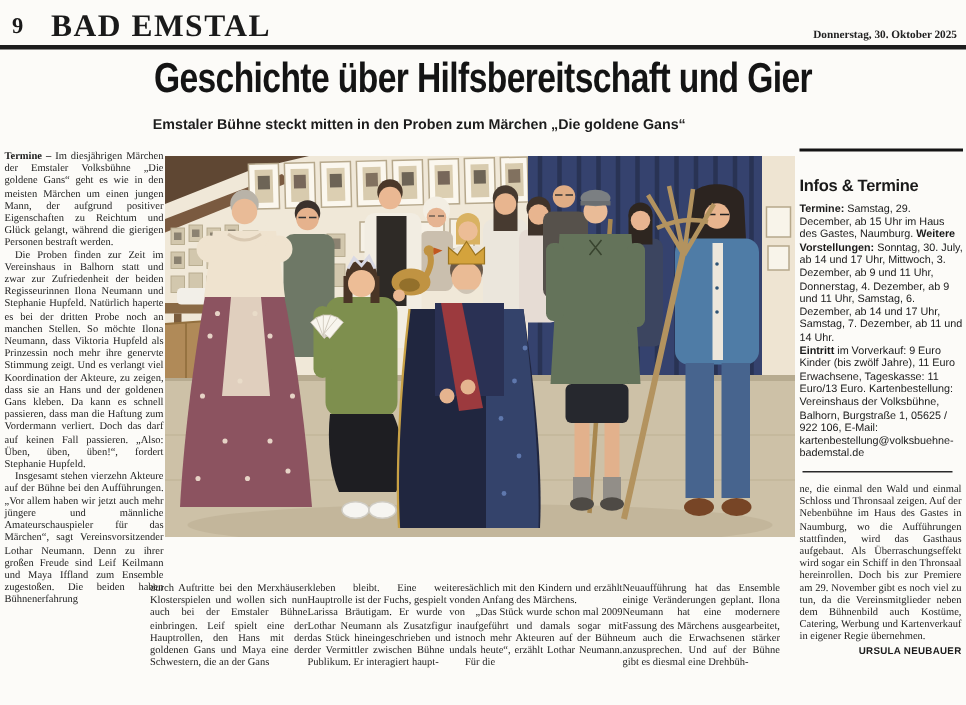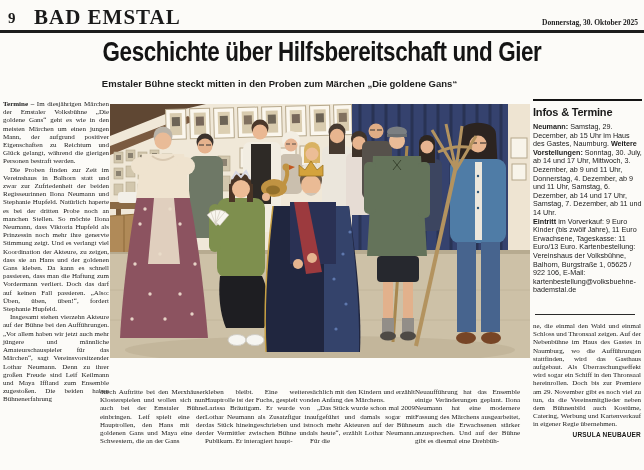--- a/index.html
+++ b/index.html
@@ -43,21 +43,21 @@
   .caption{
     position:absolute;left:110px;top:361px;width:420px;
     font-family:"Liberation Sans",sans-serif;font-size:8px;line-height:9px;color:#111;
   }
   .caption .credit{
     display:block;text-align:right;font-size:5.8px;color:#4a4a4a;margin-top:1px;letter-spacing:.2px;
   }
   
   .infobox{
     position:absolute;left:533px;top:99px;width:109px;
-    border-top:2px solid #141414;padding-top:5px;
+    border-top:2px solid #141414;padding-top:17px;
     font-family:"Liberation Sans",sans-serif;
   }
   .infobox h2{margin:0 0 5px 0;font-size:11px;letter-spacing:-.2px;}
   .ib-body{font-size:7.2px;line-height:8.6px;color:#1a1a1a;}
   .ib-body p{margin:0;}
   .divider{position:absolute;left:535px;top:314px;width:100px;height:1px;background:#2a2a2a;}
 </style>
 </head>
 <body>
 
@@ -367,21 +367,21 @@
         <p class="indent">„Das Stück wurde schon mal 2009 aufgeführt und damals sogar mit noch mehr Akteuren auf der Bühne als heute“, erzählt Lothar Neumann. Für die</p>
       </div>
     <div class="bcol">
         <p>Neuaufführung hat das Ensemble einige Veränderungen geplant. Ilona Neumann hat eine modernere Fassung des Märchens ausgearbeitet, um auch die Erwachsenen stärker anzusprechen. Und auf der Bühne gibt es diesmal eine Drehbüh-</p>
       </div>
   </div>
 
   <div class="infobox">
     <h2>Infos &amp; Termine</h2>
     <div class="ib-body">
-        <p><b>Neumann:</b><span> Samstag, 29. December, ab 15 Uhr im Haus des Gastes, Naumburg. </span><b>Weitere Vorstellungen:</b><span> Sonntag, 30. July, ab 14 und 17 Uhr, Mittwoch, 3. Dezember, ab 9 und 11 Uhr, Donnerstag, 4. Dezember, ab 9 und 11 Uhr, Samstag, 6. Dezember, ab 14 und 17 Uhr, Samstag, 7. Dezember, ab 11 und 14 Uhr.</span></p>
+        <p><b>Termine:</b><span> Samstag, 29. December, ab 15 Uhr im Haus des Gastes, Naumburg. </span><b>Weitere Vorstellungen:</b><span> Sonntag, 30. July, ab 14 und 17 Uhr, Mittwoch, 3. Dezember, ab 9 und 11 Uhr, Donnerstag, 4. Dezember, ab 9 und 11 Uhr, Samstag, 6. Dezember, ab 14 und 17 Uhr, Samstag, 7. Dezember, ab 11 und 14 Uhr.</span></p>
         <p><b>Eintritt</b><span> im Vorverkauf: 9 Euro Kinder (bis zwölf Jahre), 11 Euro Erwachsene, Tageskasse: 11 Euro/13 Euro. Kartenbestellung: Vereinshaus der Volksbühne, Balhorn, Burgstraße 1, 05625 / 922 106, E-Mail: kartenbestellung@volksbuehne-bademstal.de</span></p>
       </div>
   </div>
   <div class="divider"></div>
 
   <div class="rightcol btxt">
     <p>ne, die einmal den Wald und einmal Schloss und Thronsaal zeigen. Auf der Nebenbühne im Haus des Gastes in Naumburg, wo die Aufführungen stattfinden, wird das Gasthaus aufgebaut. Als Überraschungseffekt wird sogar ein Schiff in den Thronsaal hereinrollen. Doch bis zur Premiere am 29. November gibt es noch viel zu tun, da die Vereinsmitglieder neben dem Bühnenbild auch Kostüme, Catering, Werbung und Kartenverkauf in eigener Regie übernehmen.</p>
     <span class="byline">URSULA NEUBAUER</span>
   </div>
 

